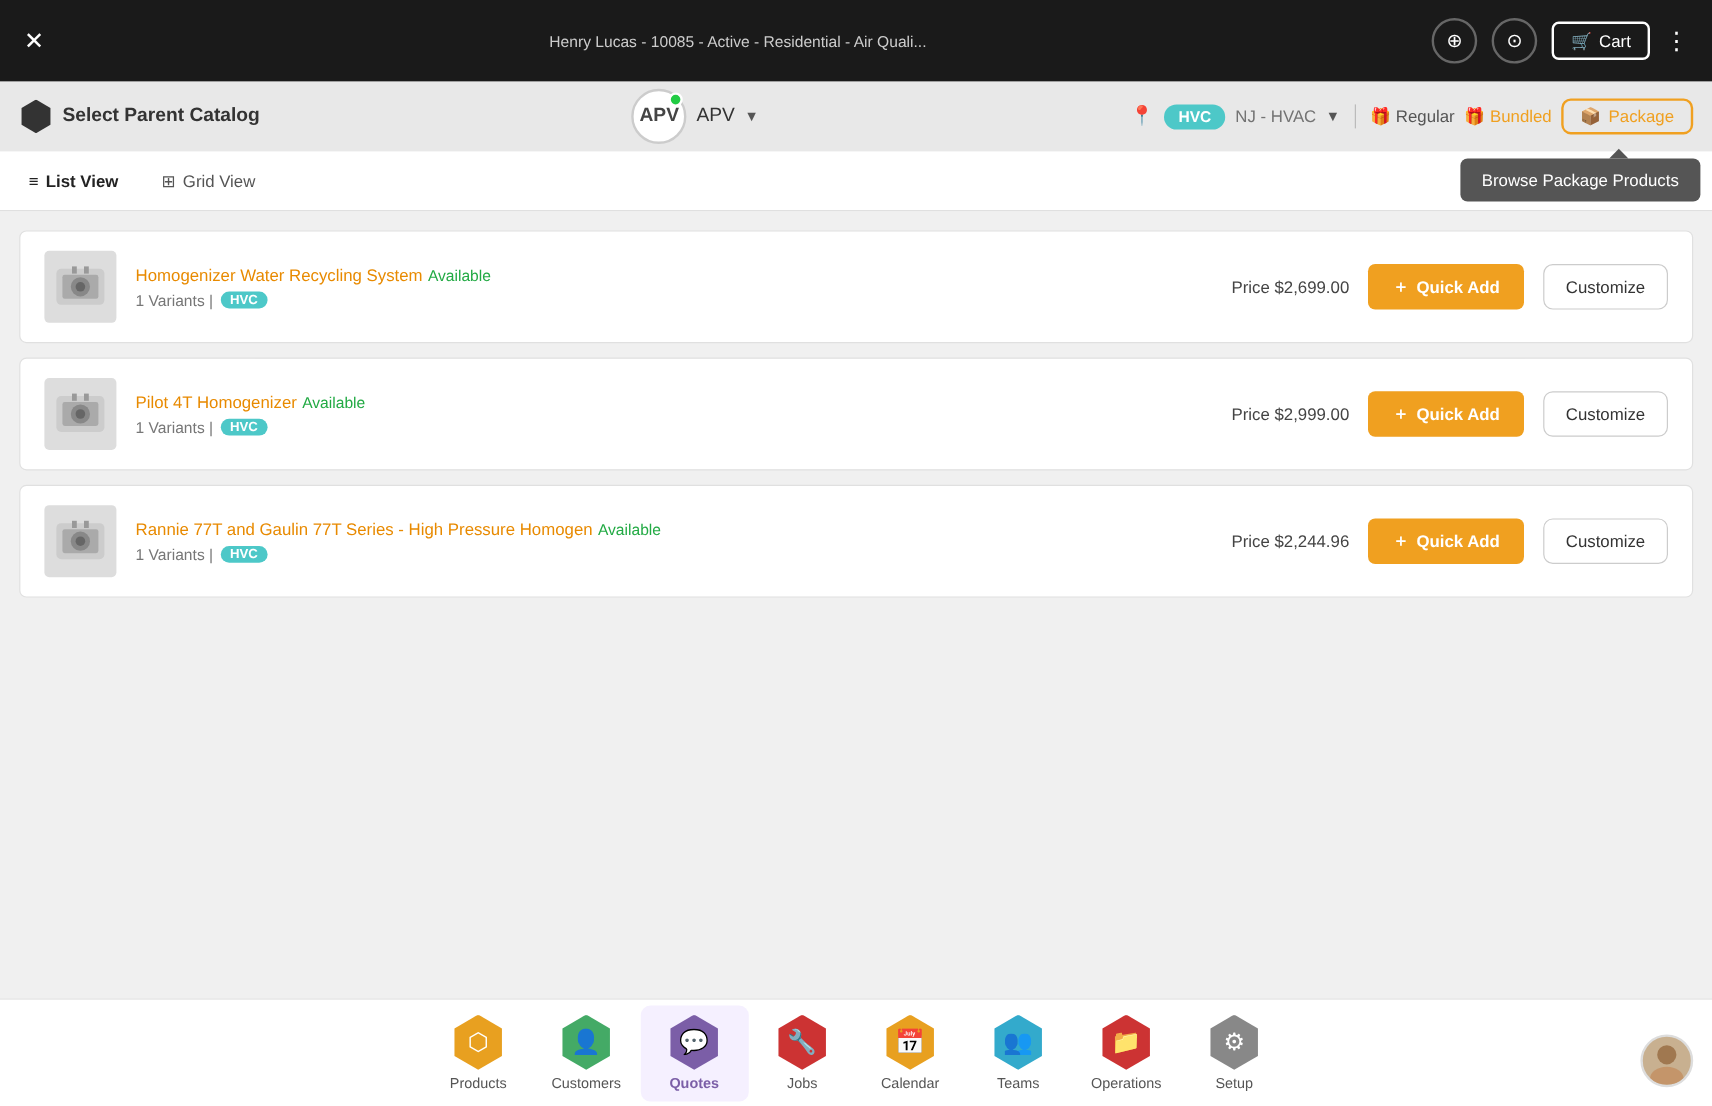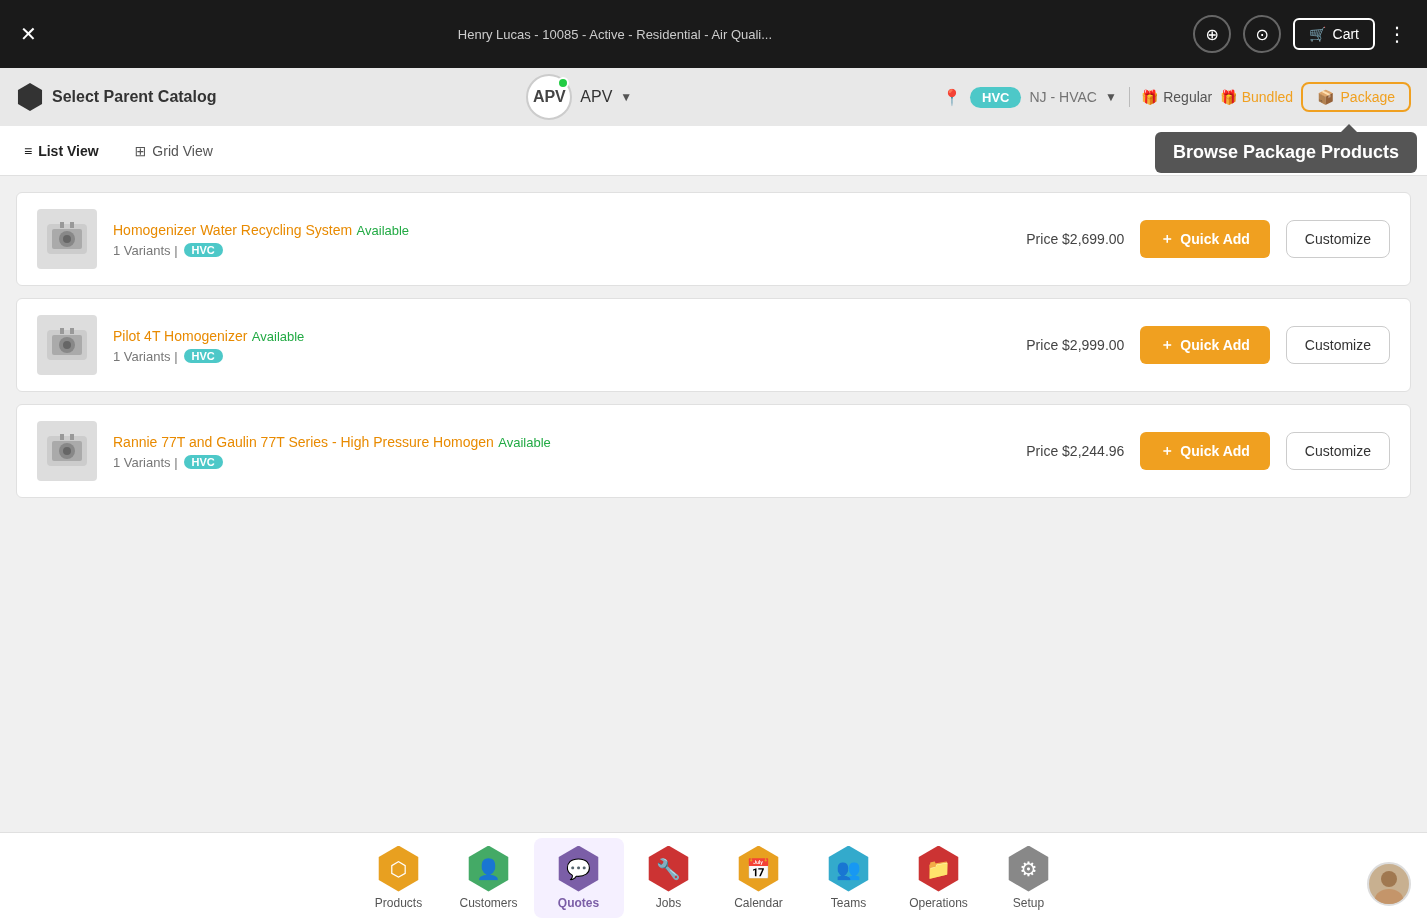--- a/index.html
+++ b/index.html
@@ -84,22 +84,22 @@
 
     
     .browse-tooltip {
       position: absolute;
       top: 132px;
       right: 10px;
       background: #555;
       color: white;
       padding: 10px 18px;
       border-radius: 6px;
-      font-size: 18px;
-      font-weight: 700;
+      font-size: 14px;
+      font-weight: 400;
       z-index: 100;
       white-space: nowrap;
     }
     .browse-tooltip::before {
       content: '';
       position: absolute;
       top: -8px;
       right: 60px;
       border: 8px solid transparent;
       border-bottom: 8px solid #555;

